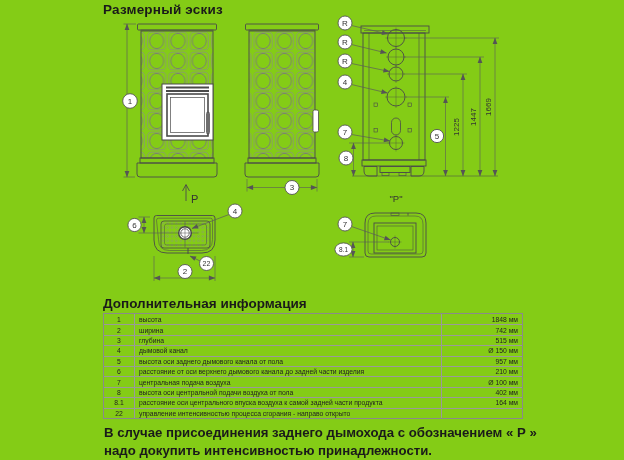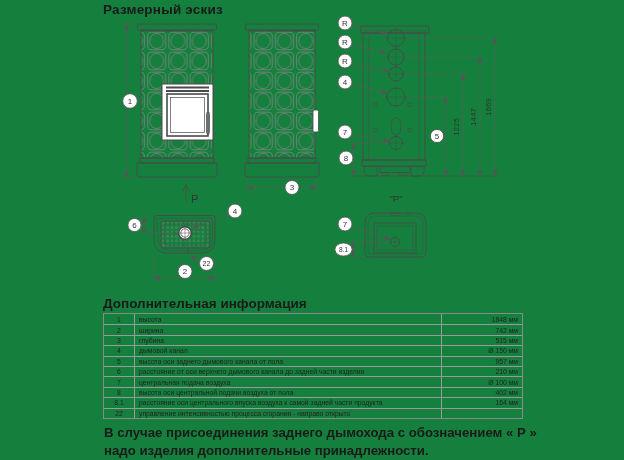--- a/index.html
+++ b/index.html
@@ -1,16 +1,16 @@
 <!DOCTYPE html>
 <html><head>
 <meta charset="utf-8">
 <style>
   html,body{margin:0;padding:0;background:#fff;}
-  .page{position:relative;width:624px;height:460px;background:#15803d;overflow:hidden;
+  .page{position:relative;width:624px;height:460px;background:#84cc16;overflow:hidden;
         font-family:"Liberation Sans",sans-serif;color:#1a1a1a;}
   .page-title{position:absolute;left:103px;top:2px;font-size:13.5px;font-weight:bold;
         letter-spacing:.2px;white-space:nowrap;}
   .sketch{position:absolute;left:0;top:0;}
   svg text{font-family:"Liberation Sans",sans-serif;fill:#333;}
   .balloon-txt{font-size:8px;}
   .balloon-txt.small{font-size:6.5px;}
   .dim-txt{font-size:8px;}
   .pview-txt{font-size:9.5px;}
   .parrow-txt{font-size:11px;}
@@ -305,16 +305,16 @@
       <div class="trow">
         <div class="c-num">22</div>
         <div class="c-desc">управление интенсивностью процесса сгорания - направо открыто</div>
         <div class="c-val"></div>
       </div>
     </div>
   </div>
 
   <div class="note">
     <div>В случае присоединения заднего дымохода с обозначением « Р »</div>
-    <div>надо изделия дополнительные принадлежности.</div>
+    <div>надо докупить интенсивностью принадлежности.</div>
   </div>
 
 </div>
 
 </body></html>

